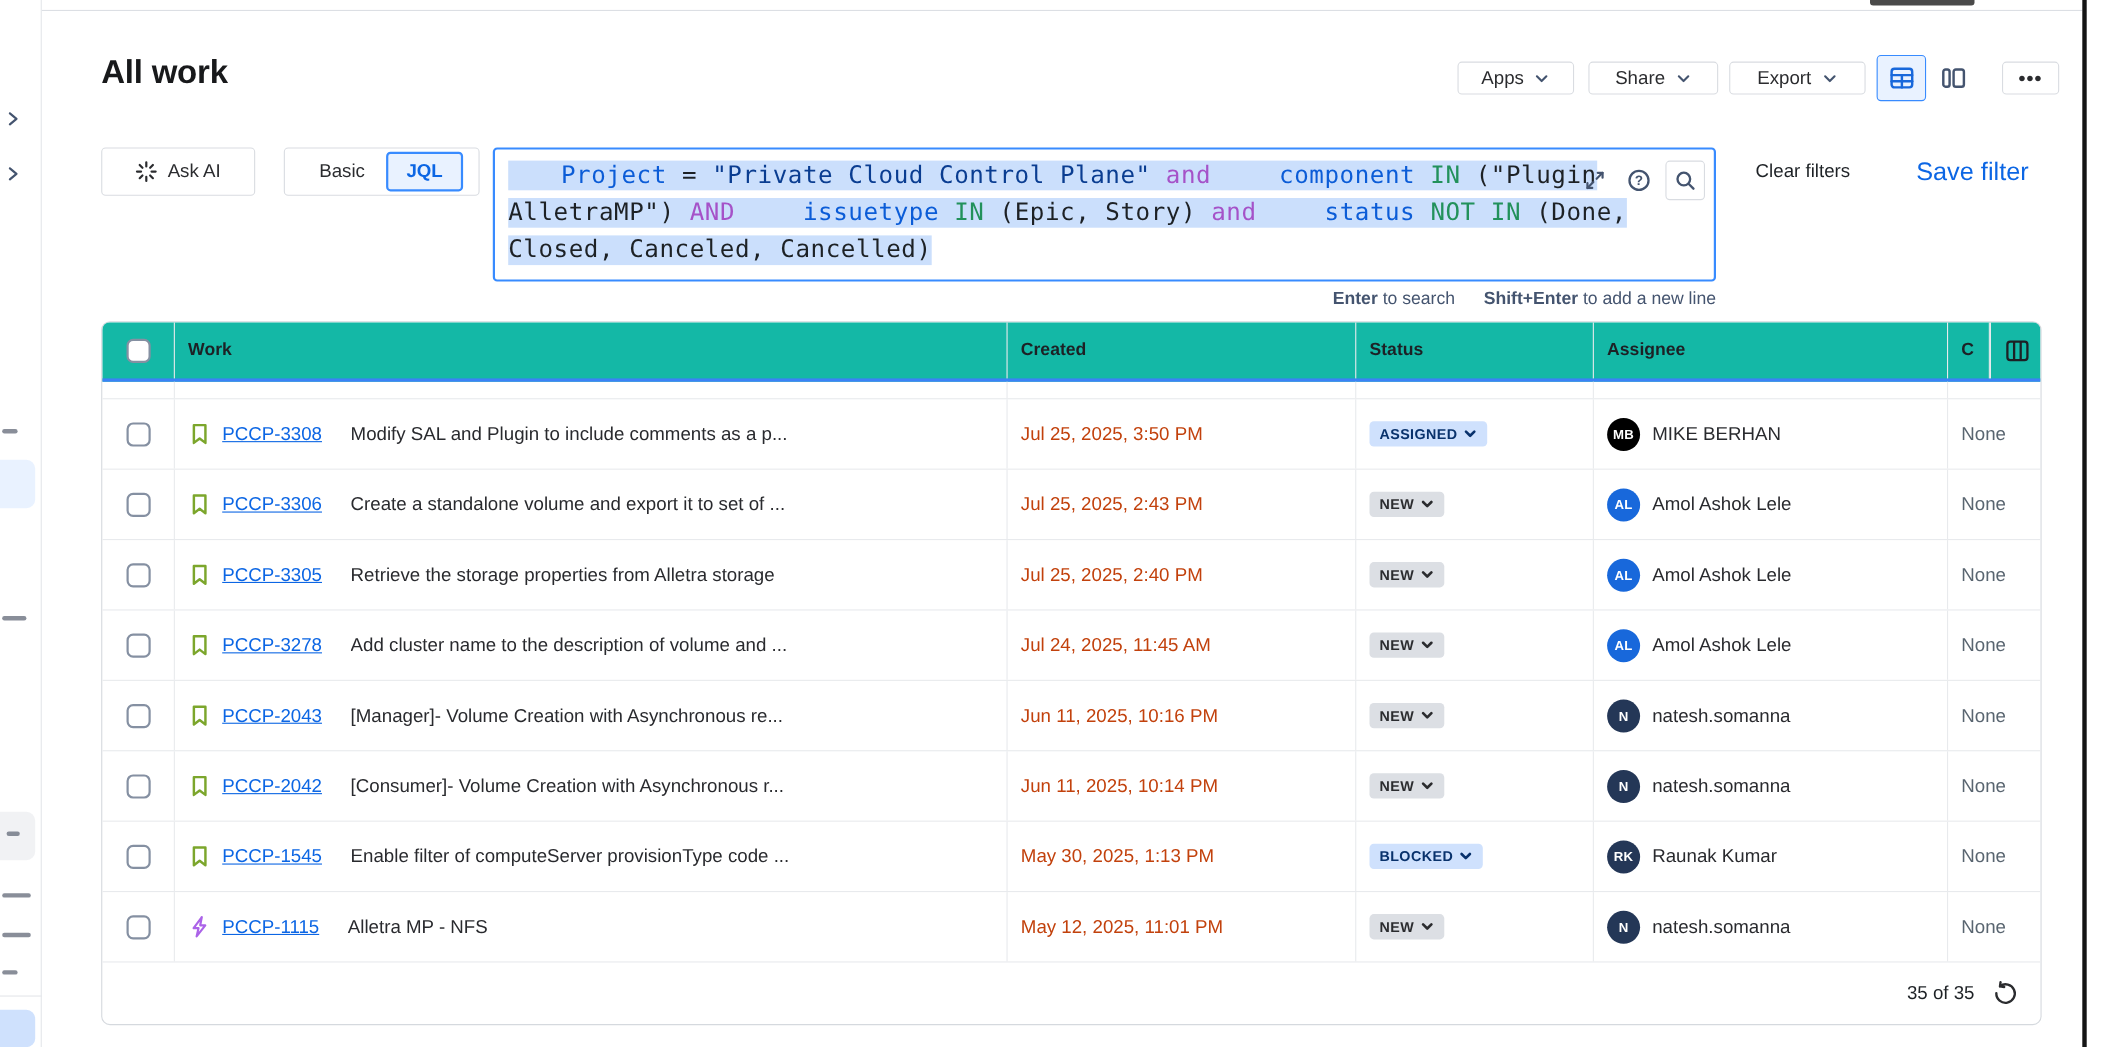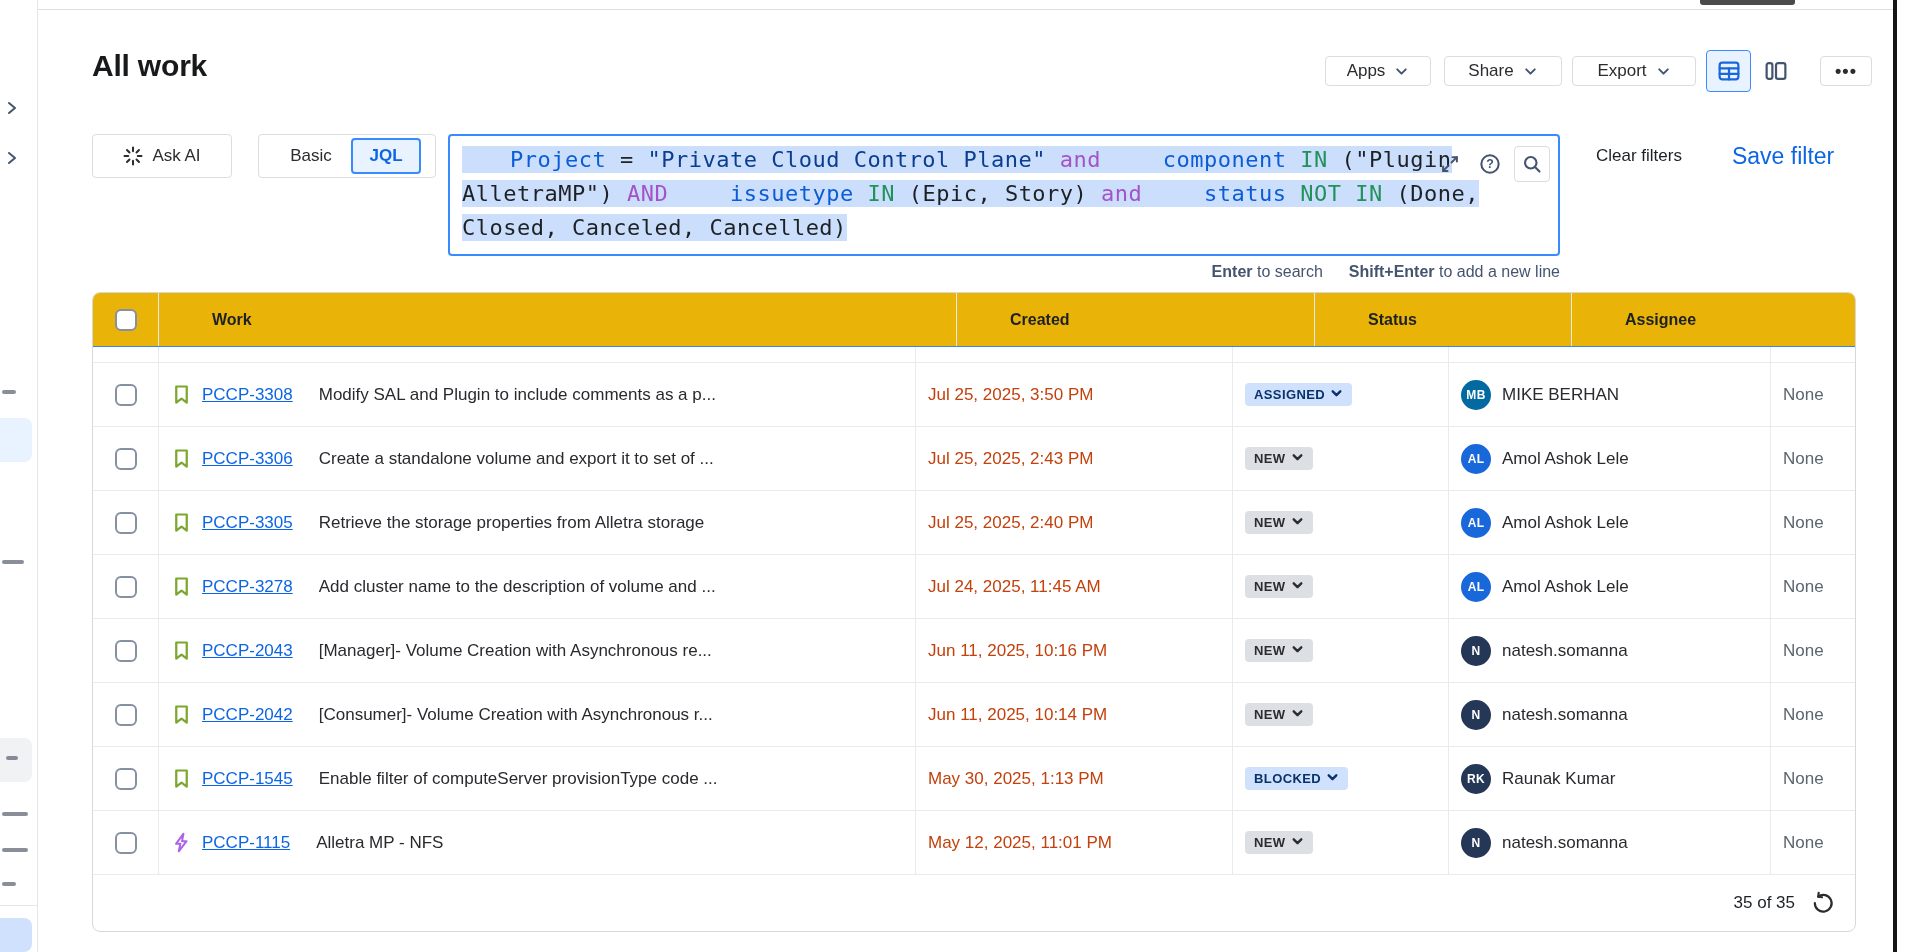--- a/index.html
+++ b/index.html
@@ -42,46 +42,46 @@
   .mode-jql { width:70px; height:36px; display:flex; align-items:center; justify-content:center; border:2px solid var(--jql-border); background:#E9F2FF; border-radius:4px; color:var(--accent); font-weight:700; font-size:17px; cursor:pointer; }
 
   .jql-box { position:absolute; left:448px; top:134px; width:1112px; height:122px; border:2px solid var(--jql-border); border-radius:4px; background:#fff; }
   .jql-lines { position:absolute; left:12px; top:7px; right:130px; font-family:"DejaVu Sans Mono", monospace; font-size:22px; letter-spacing:.5px; line-height:34px; white-space:pre; }
   .jql-sel { background:var(--selection); padding:1px 0; }
   .tk-field{ color:var(--tk-field);padding-left:48px;} .tk-string{ color:var(--tk-string);} .tk-op{ color:var(--tk-op);} .tk-func{ color:var(--tk-func);} .tk-plain{ color:var(--tk-plain);}
   .jql-icons { position:absolute; top:10px; right:8px; display:flex; align-items:center; gap:8px; }
   .icon-btn { width:32px; height:32px; display:flex; align-items:center; justify-content:center; background:transparent; border:none; border-radius:4px; cursor:pointer; }
   .icon-btn.bordered { border:1px solid #D9DCE1; width:36px; height:36px; }
 
-  .filter-links { position:absolute; left:1596px; top:134px; height:44px; display:flex; align-items:center; gap:38px; }
+  .filter-links { position:absolute; left:1596px; top:134px; height:44px; display:flex; align-items:center; gap:48px; }
   .clear-filters { font-size:17px; color:#1D2125; cursor:pointer; background:none; border:none; font-family:inherit; }
   .save-filter { font-size:23px; color:var(--accent); font-weight:500; cursor:pointer; background:none; border:none; font-family:Liberation Sans, sans-serif;margin-left:12px; }
 
   .hint { position:absolute; left:448px; top:263px; width:1112px; text-align:right; font-size:16px; color:#44546F; }
   .hint b { color:#44546F; }
   .hint-gap { display:inline-block; width:26px; }
 
   
   .work-table { position:absolute; left:92px; top:292px; width:1764px; border:1px solid #D5D9DE; border-radius:8px; background:#fff; overflow:hidden; }
   .thead, .trow, .sliver { display:grid; }
-  .thead { grid-template-columns:66px 757px 317px 216px 322px 38px 48px; height:54px; background:#eab308; border-bottom:1px solid #3b82f6;gap:41px; }
+  .thead { grid-template-columns:66px 757px 317px 216px 322px 38px 48px; height:54px; background:#14b8a6; border-bottom:3px solid #3b82f6; }
   .trow, .sliver { grid-template-columns:66px 757px 317px 216px 322px 86px; }
   .trow { height:64px; border-bottom:1px solid #E8EAED; }
   .sliver { height:16px; border-bottom:1px solid #E8EAED; }
   .cell { display:flex; align-items:center; border-right:1px solid #E8EAED; padding:0 12px; min-width:0; }
   .cell:last-child { border-right:none; }
   .thead .cell { font-size:16px; font-weight:700; color:#1D2125; }
   .cell.center { justify-content:center; padding:0; }
   .hdr-icon-cell { border-right:none; }
   .checkbox { width:22px; height:22px; border:2px solid #8590A2; border-radius:6px; background:#fff; cursor:pointer; }
   .type-icon { flex:none; margin-right:10px; display:flex; }
   .key-link { color:var(--link); text-decoration:underline; font-size:17px; white-space:nowrap; cursor:pointer; }
   .summary { margin-left:26px; font-size:17px; color:#292A2E; white-space:nowrap; overflow:hidden; }
   .created { font-size:17px; color:#c2410c; white-space:nowrap; }
-  .badge { display:inline-flex; gap:5px; padding:4px 9px; border-radius:4px; font-weight:700; font-size:13px; letter-spacing:.4px; cursor:pointer; border:none; font-family:inherit; }
+  .badge { display:inline-flex; align-items:center; gap:5px; padding:4px 9px; border-radius:4px; font-weight:700; font-size:13px; letter-spacing:.4px; cursor:pointer; border:none; font-family:inherit; }
   .badge-info { background:var(--badge-info-bg); color:var(--badge-info-text); }
   .badge-default { background:var(--badge-default-bg); color:var(--badge-default-text); }
   .avatar { flex:none; width:30px; height:30px; border-radius:50%; color:#fff; font-size:12px; font-weight:700; display:flex; align-items:center; justify-content:center; margin-right:11px; letter-spacing:.3px; }
   .assignee-name { font-size:17px; color:#292A2E; white-space:nowrap; }
   .extra { font-size:17px; color:#596570; }
   .tfoot { height:56px; display:flex; justify-content:flex-end; align-items:center; gap:16px; padding-right:20px; font-size:17px; color:#1D2125; }
 </style>
 </head>
 <body>
 
@@ -257,21 +257,21 @@
           </div>
     <div class="cell">
       <button class="badge badge-info">
         <span class="badge-label">ASSIGNED</span>
         <svg width="13" height="13" viewBox="0 0 12 12">
                 <path d="M2.5 4l3.5 3.5L9.5 4" stroke="currentColor" stroke-width="2.2" fill="none" stroke-linecap="round" stroke-linejoin="round"></path>
               </svg>
       </button>
     </div>
     <div class="cell">
-      <span class="avatar" style="background: #0369a1;">MB</span>
+      <span class="avatar" style="background: #000000;">MB</span>
       <span class="assignee-name">MIKE BERHAN</span>
     </div>
     <div class="cell">
             <span class="extra">None</span>
           </div>
   </div>
 
   <div class="trow type-story">
     <div class="cell center">
             <span class="checkbox"></span>

